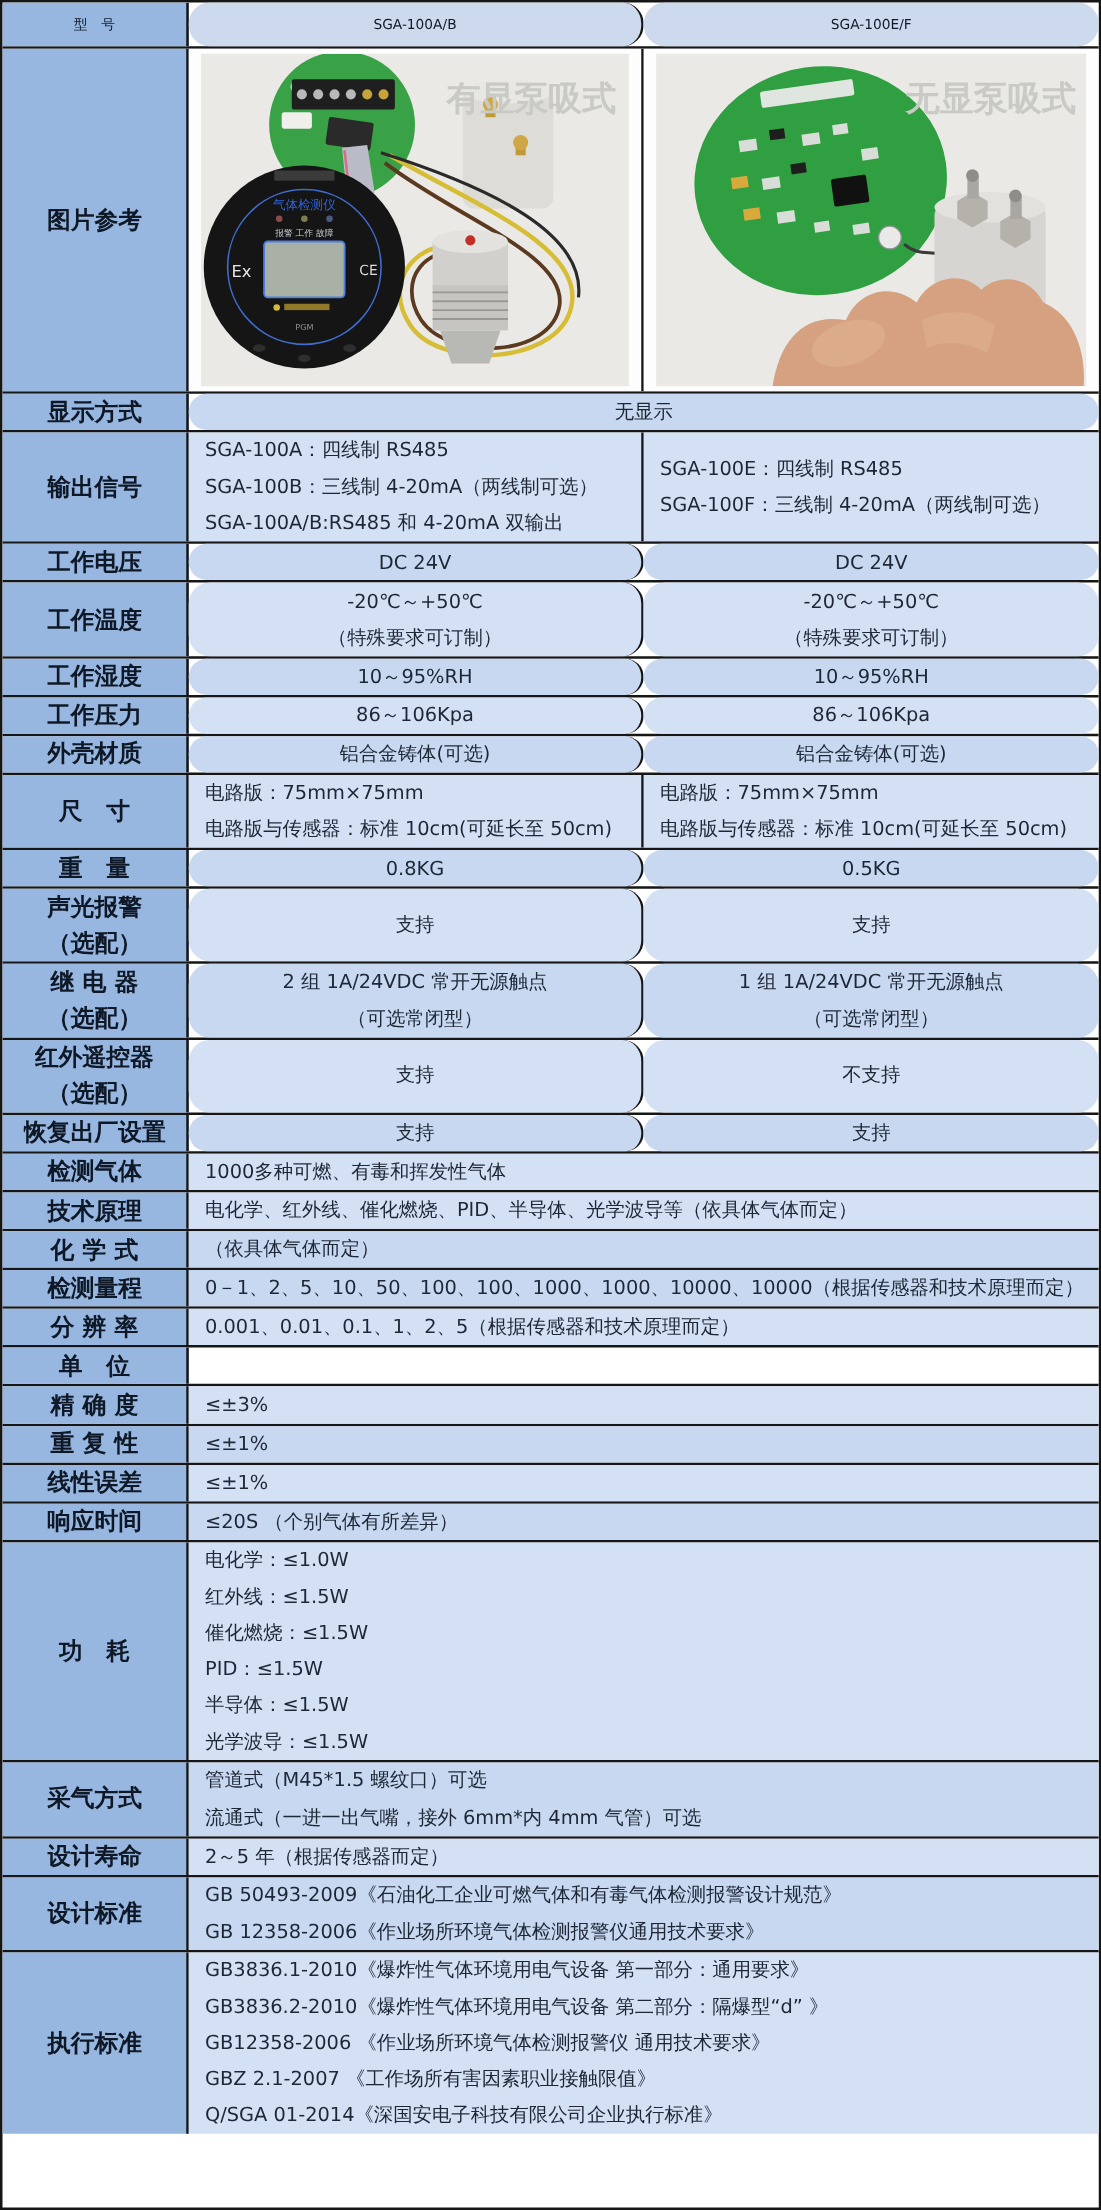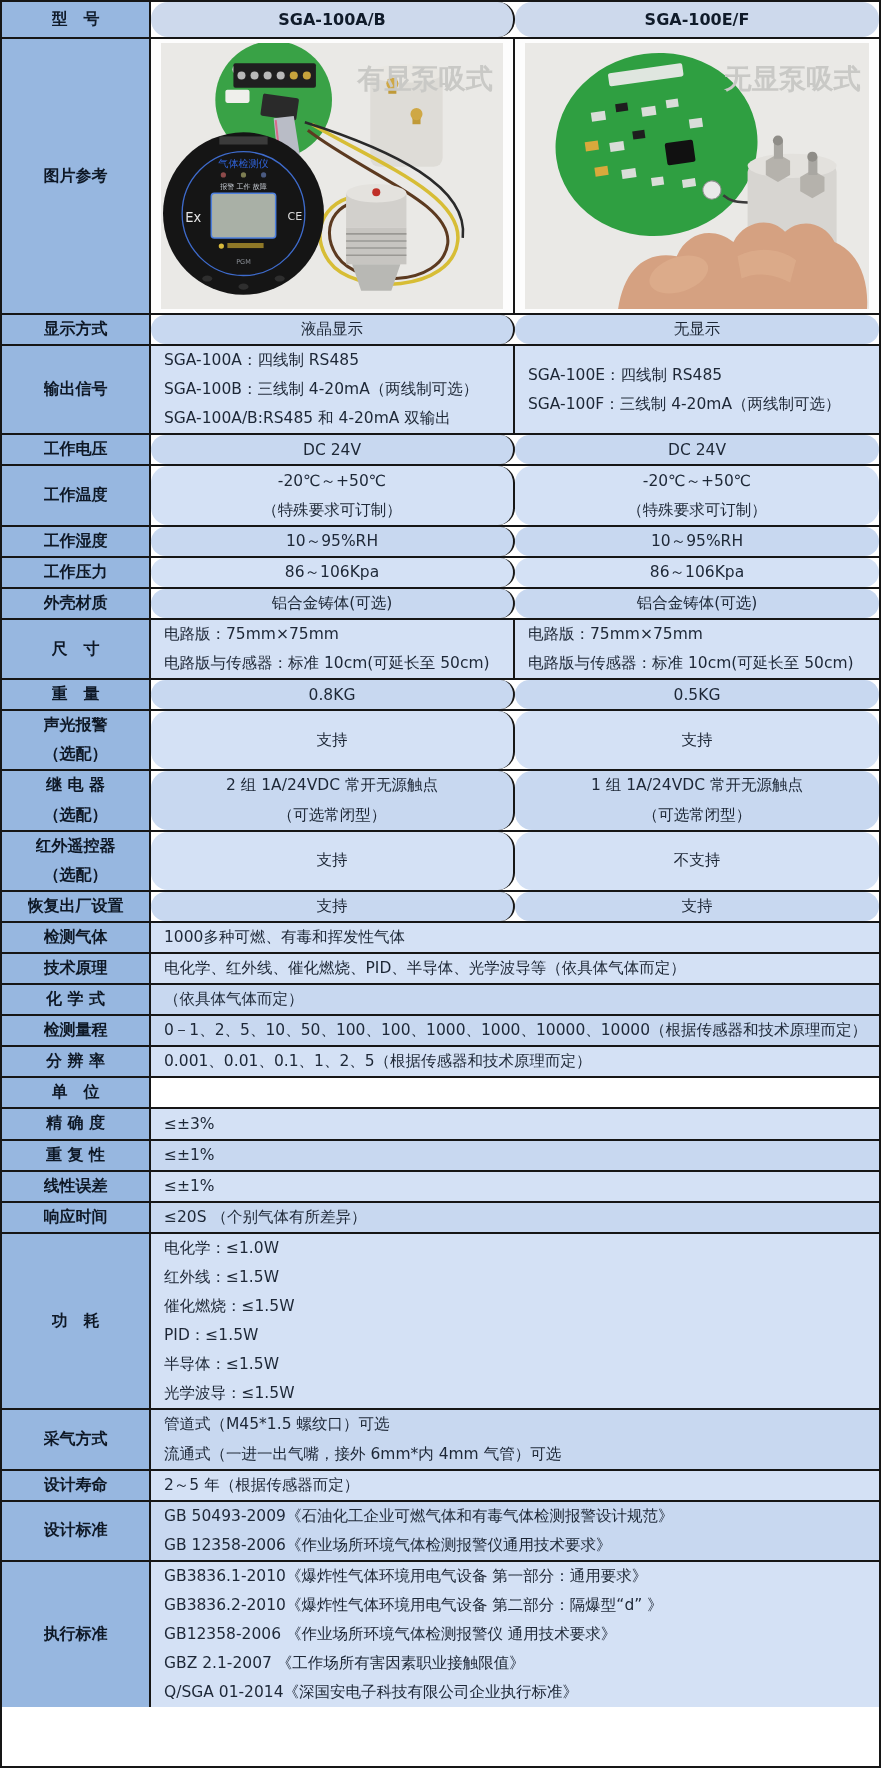--- a/index.html
+++ b/index.html
@@ -10,34 +10,34 @@
     overflow:hidden;background:#fff;
   }
   .row{display:flex;border-bottom:2px solid #161616;flex:0 0 auto;align-items:stretch;}
   .rows-host{display:flex;flex-direction:column;flex:1 1 auto;}
   .rows-host .row:last-child{border-bottom:none;}
   .cell{box-sizing:border-box;display:flex;flex-direction:column;justify-content:center;min-width:0;}
   .label-cell{
     flex:0 0 149px;background:#97b7e0;border-right:2px solid #161616;
     align-items:center;font-weight:bold;color:#0e1826;
   }
-  .label-cell .line{font-size:16px;justify-content:center;}
+  .label-cell .line{font-size:19px;justify-content:center;}
   .col-a{flex:0 0 364px;border-right:2px solid #161616;}
   .col-b{flex:1 1 auto;}
   .span-cell{flex:1 1 auto;}
   .value-cell{color:#1d2736;}
   .shade-a .value-cell{background:#c8d8f0;}
   .shade-b .value-cell{background:#d4e1f5;}
   .align-center{align-items:center;border-radius:17px;}
   .align-left{align-items:stretch;padding-left:13px;padding-right:8px;}
   .align-left .line{justify-content:flex-start;}
   .line{height:29.1px;display:flex;align-items:center;font-size:15.5px;white-space:nowrap;overflow:hidden;}
   .header-row{flex:0 0 35px;}
   .header-row .value-cell{background:#cdd9ec;align-items:center;}
-  .header-row .line{font-weight:bold;font-size:16px;color:#101b2a;height:31px;}
+  .header-row .line{font-weight:normal;font-size:11px;color:#101b2a;height:31px;}
   .image-row{flex:0 0 274px;}
   .photo-cell{background:#fdfdfd;}
   .photo{flex:1 1 auto;margin:4px 10px;background:#eae9e6;position:relative;overflow:hidden;}
   .photo svg{position:absolute;left:0;top:0;width:100%;height:100%;}
   .photo text{font-family:"DejaVu Sans","Liberation Sans",sans-serif;}
   .wm{font-weight:bold;}
 </style>
 </head>
 <body>
 
@@ -177,23 +177,20 @@
         </svg>
       </div>
     </div>
   </div>
 
   <div class="rows-host">
       <div class="row spec-row shade-a">
         <div class="cell label-cell">
           <div class="line">显示方式</div>
         </div>
-        <div class="cell value-cell col-a align-center">
-          <div class="line">液晶显示</div>
-        </div>
         <div class="cell value-cell col-b align-center">
           <div class="line">无显示</div>
         </div>
       </div>
       <div class="row spec-row shade-b">
         <div class="cell label-cell">
           <div class="line">输出信号</div>
         </div>
         <div class="cell value-cell col-a align-left">
           <div class="line">SGA-100A：四线制 RS485</div>

